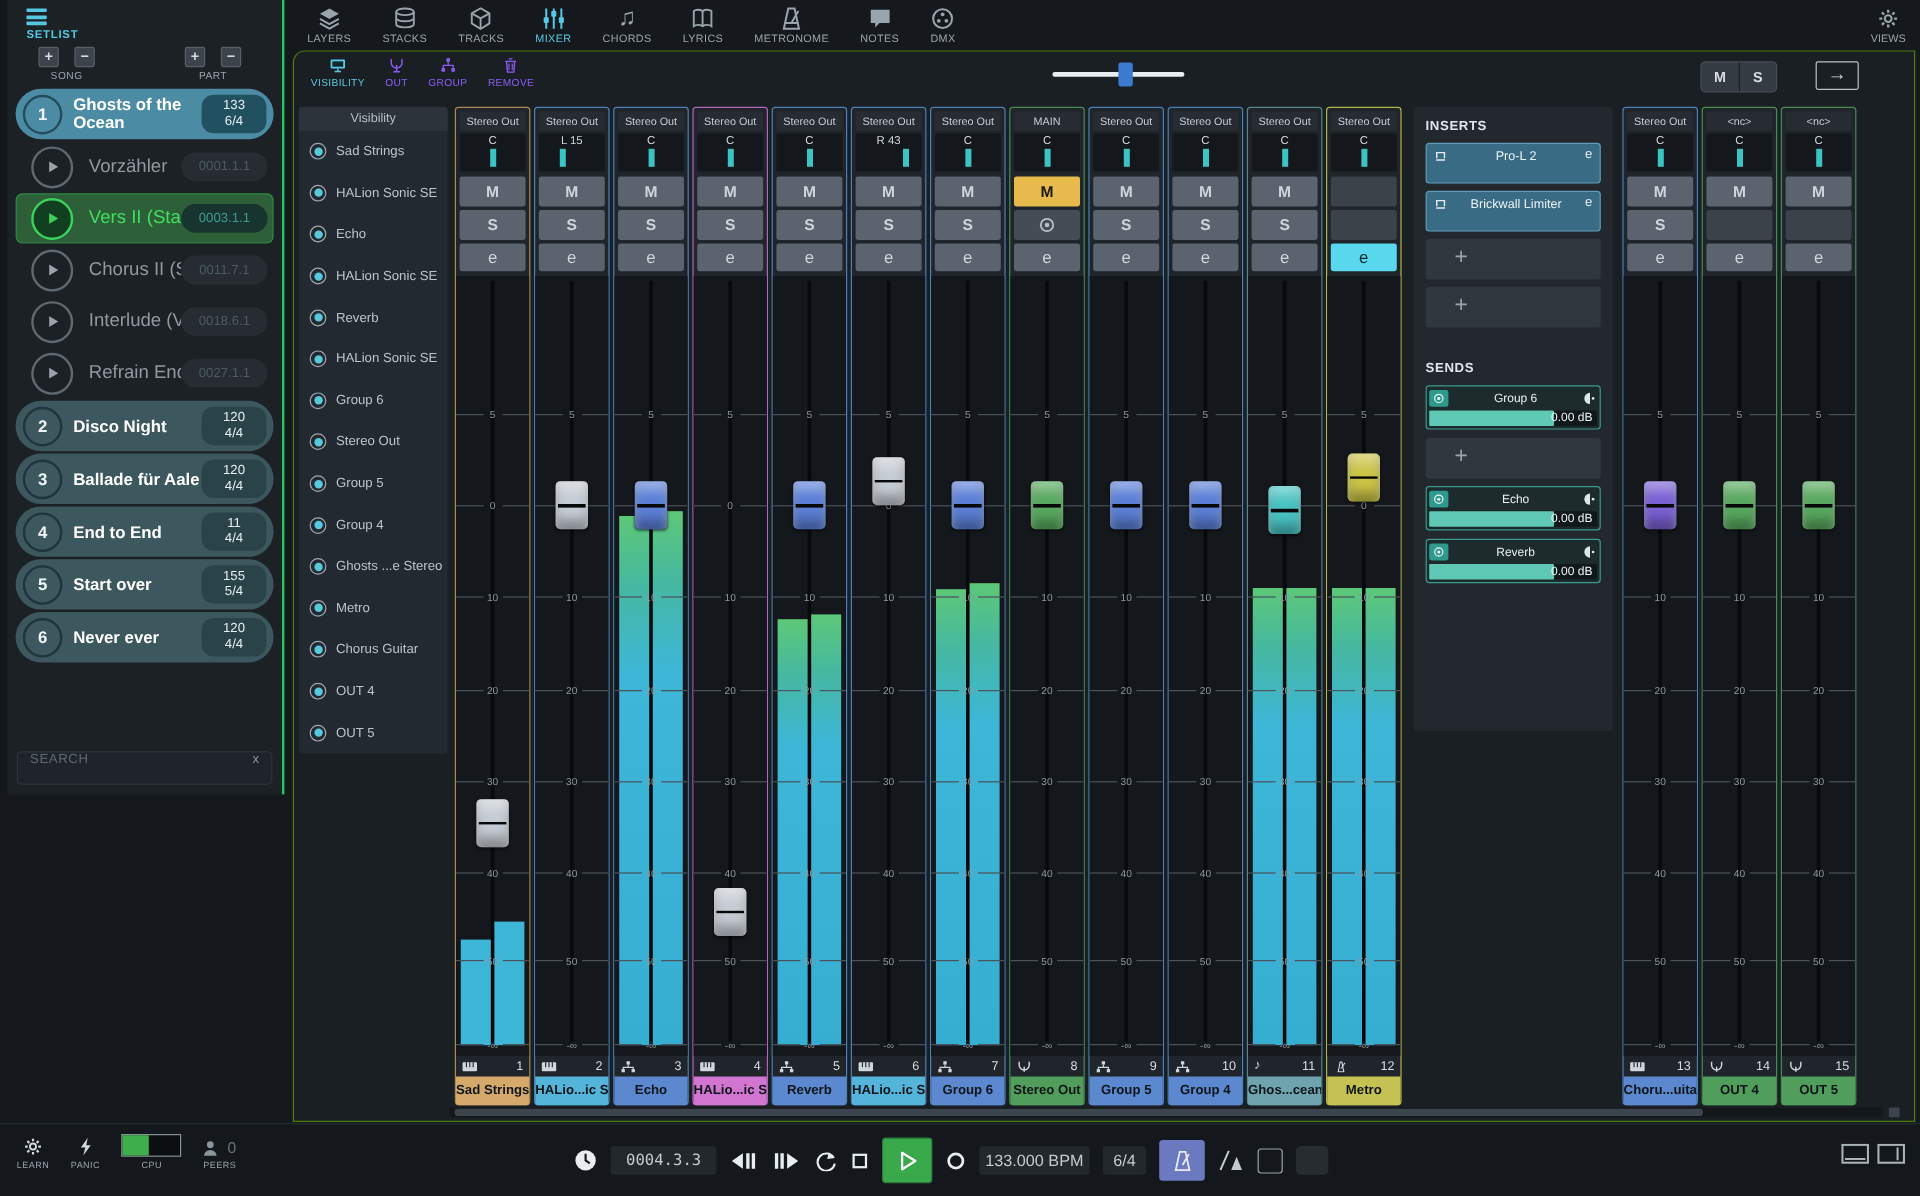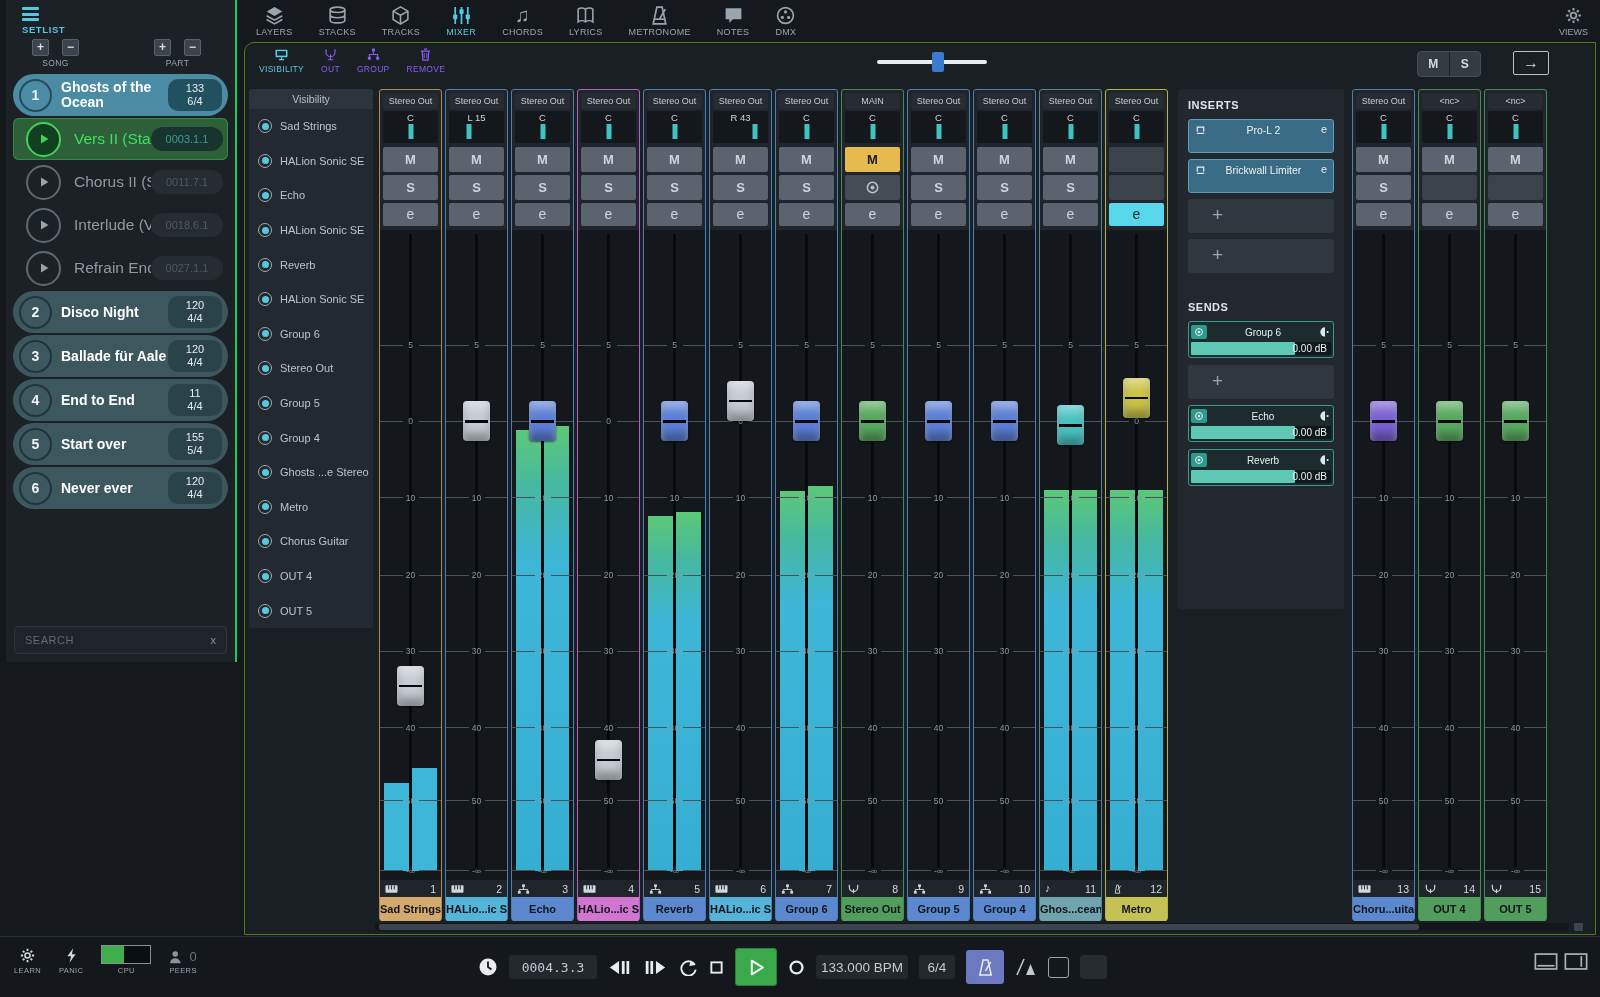--- a/index.html
+++ b/index.html
@@ -26,21 +26,21 @@
   .song-badge{width:54px;margin-right:6px;padding:3px 0;border-radius:10px;background:rgba(10,28,34,.35);color:#e6edf0;font-size:11px;text-align:center;line-height:13px;flex:none;}
   .song-pill.active .song-badge{background:#215061;}
   .part-row{height:42px;margin:1px 7px;display:flex;align-items:center;border-radius:6px;}
   .part-row.playing{background:#2d6038;box-shadow:inset 0 0 0 1px #2f8a44;}
   .part-play{width:31px;height:31px;border:2px solid #5f6971;border-radius:50%;margin-left:13px;display:flex;align-items:center;justify-content:center;flex:none;color:#9aa3ab;}
   .part-row.playing .part-play{border-color:#3bd45c;background:#123f20;color:#3bd45c;}
   .part-name{flex:1;margin-left:13px;color:#9199a0;font-size:15.5px;white-space:nowrap;overflow:hidden;}
   .part-row.playing .part-name{color:#40df5f;}
   .part-badge{width:72px;margin-right:5px;height:24px;line-height:24px;border-radius:12px;background:#262c32;color:#4c5a64;font-size:11px;text-align:center;flex:none;}
   .part-row.playing .part-badge{background:#17352e;color:#3e9a93;}
-  #search-box{position:absolute;left:8px;right:8px;bottom:8px;height:26px;background:#1e242a;border:1px solid #2e353c;border-radius:4px;display:flex;align-items:center;}
+  #search-box{position:absolute;left:8px;right:8px;bottom:8px;height:26px;background:#1e242a;border:1px solid #2e353c;border-radius:4px;display:flex;}
   #search-box .ph{flex:1;margin-left:10px;color:#5f6a73;font-size:11px;letter-spacing:.5px;}
   #search-box .clr{margin-right:10px;color:#8a949c;font-size:11px;}
 
   
   #topbar{position:absolute;left:243px;top:0;right:0;height:40px;display:flex;align-items:flex-start;padding-top:5px;}
   .tab{display:flex;flex-direction:column;align-items:center;margin:0 13px;color:#9aa4ac;cursor:default;}
   .tab .ico svg{width:21px;height:21px;}
   .tab .glyph{font-size:20px;height:21px;}
   .tab .tlbl{font-size:9px;margin-top:1px;letter-spacing:.3px;}
   .tab.active{color:#55c8e6;}
@@ -185,20 +185,29 @@
     </div>
     <div id="setlist-items">
         <div class="song-pill active">
           <div class="song-num">1</div>
           <div class="song-title">Ghosts of the Ocean</div>
           <div class="song-badge">
             <div>133</div>
             <div>6/4</div>
           </div>
         </div>
+        <div class="part-row">
+          <div class="part-play ico">
+            <svg viewBox="0 0 12 12" width="12" height="12">
+              <path d="M3 1.5 10.5 6 3 10.5z" fill="currentColor"></path>
+            </svg>
+          </div>
+          <div class="part-name">Vorzähler</div>
+          <div class="part-badge">0001.1.1</div>
+        </div>
         <div class="part-row playing">
           <div class="part-play ico">
             <svg viewBox="0 0 12 12" width="12" height="12">
               <path d="M3 1.5 10.5 6 3 10.5z" fill="currentColor"></path>
             </svg>
           </div>
           <div class="part-name">Vers II (Stacks i</div>
           <div class="part-badge">0003.1.1</div>
         </div>
         <div class="part-row">

